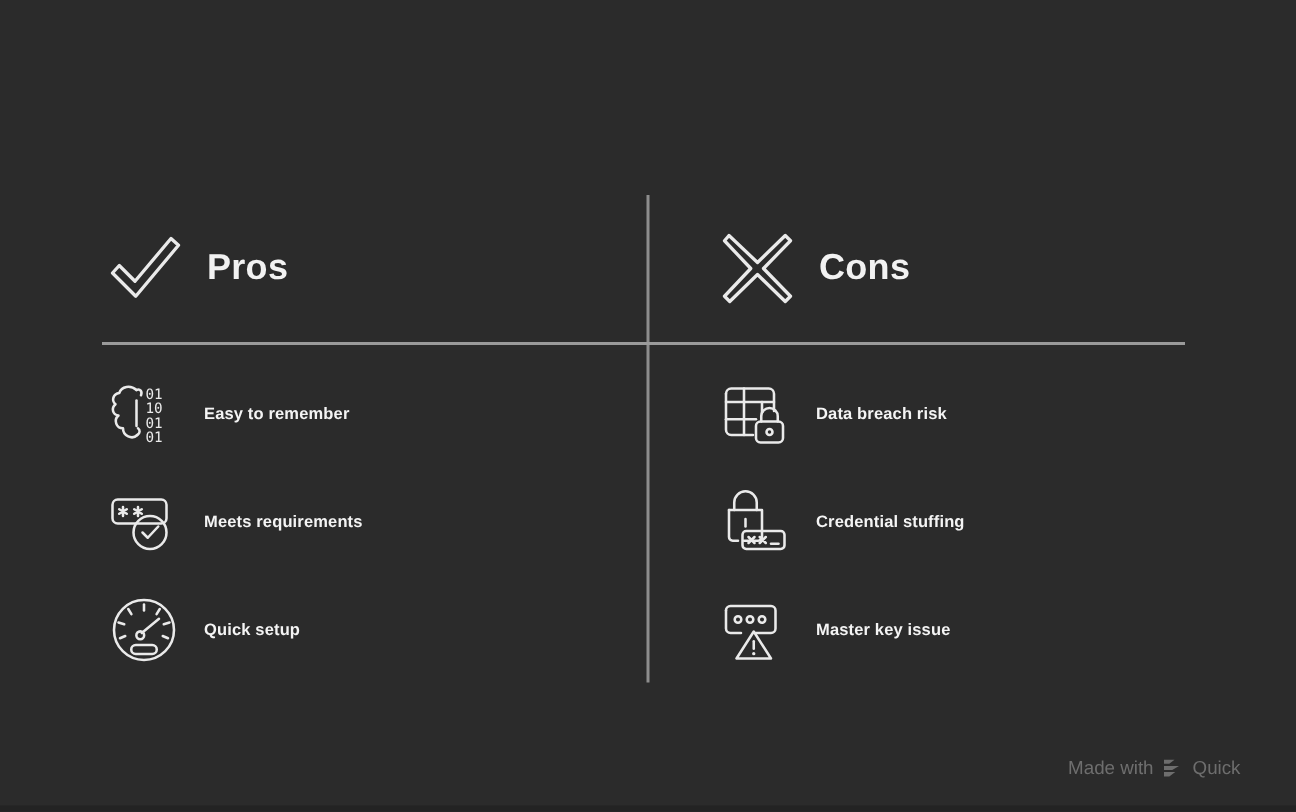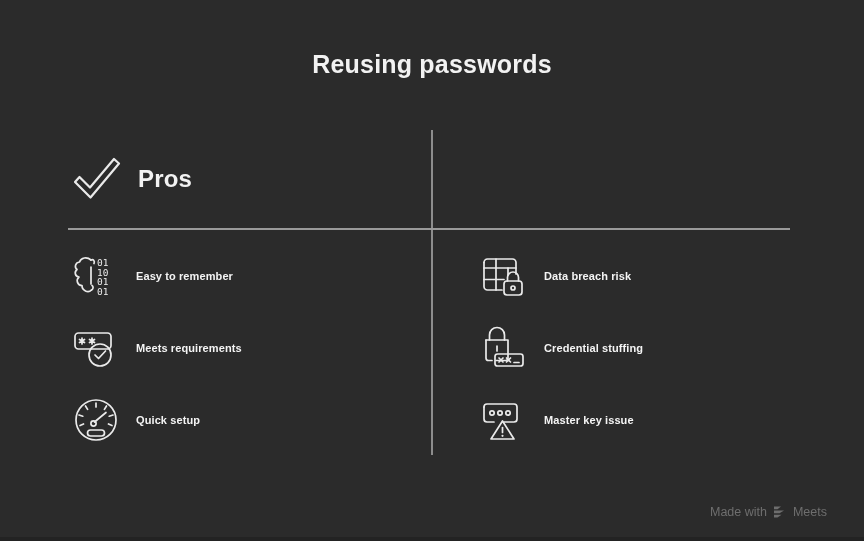--- a/index.html
+++ b/index.html
@@ -75,34 +75,41 @@
     display:flex;align-items:center;gap:6px;
     color:#6e6e6e;font-size:12.5px;
   }
   .napkin-mark{width:14px;height:13px;display:block;}
 </style>
 </head>
 <body>
 
 <div id="canvas">
 
-  <div class="title">Reusing passwords</div>
 
   <div class="v-divider"></div>
   <div class="h-divider"></div>
 
   <div class="col-head pros">
     <span class="head-icon-wrap">
       <svg class="head-icon" viewBox="0 0 54 54" fill="none" stroke="#eaeaea" stroke-width="2.2" stroke-linejoin="round" stroke-linecap="round">
         <path d="M5 30 L9.5 25 L20 35.5 L44 7 L49 11.5 L20.5 45.5 Z"></path>
       </svg>
     </span>
     <span class="head-label">Pros</span>
   </div>
 
+  <div class="col-head cons">
+    <span class="head-icon-wrap">
+      <svg class="head-icon" viewBox="0 0 54 54" fill="none" stroke="#eaeaea" stroke-width="2.2" stroke-linejoin="round" stroke-linecap="round">
+        <path d="M8 5 L5 8.5 L22.5 27 L5 45.5 L8.5 49 L27 31 L45.5 49 L49 45.5 L31 27 L49 8.5 L45.5 5 L27 23 Z"></path>
+      </svg>
+    </span>
+    <span class="head-label">Cons</span>
+  </div>
 
 
   <div class="col-left">
 
     <div class="item row0">
       <span>
         <svg class="item-icon" viewBox="0 0 52 52" fill="none" stroke="#eaeaea" stroke-width="1.7" stroke-linecap="round" stroke-linejoin="round">
           <path d="M21 10 C17 6.5 11 7.5 9.5 12 C5.5 12.5 4 17 7 19.5 C4 22 5 26.5 9 27 C5.5 30 7.5 35.5 12 35.5 C12 40.5 18 43.5 21.5 40"></path>
           <path d="M21 10 C23.5 9 25 11 24 13.5"></path>
           <path d="M21.5 40 C23.5 39 23.5 36.5 22 35.5"></path>
@@ -205,18 +212,18 @@
 
   <div class="watermark">
     <span>Made with</span>
     <span>
       <svg class="napkin-mark" viewBox="0 0 14 13" fill="#6e6e6e">
         <path d="M1 0.5 L8 0.5 L4.5 3.2 L1 3.2 Z"></path>
         <path d="M1 4.6 L11 4.6 L6.5 7.3 L1 7.3 Z"></path>
         <path d="M1 8.7 L8.5 8.7 L4.5 11.6 L1 11.6 Z"></path>
       </svg>
     </span>
-    <span>Meets</span>
+    <span>Quick</span>
   </div>
 
   <div class="bottom-strip"></div>
 
 </div>
 
 </body></html>

